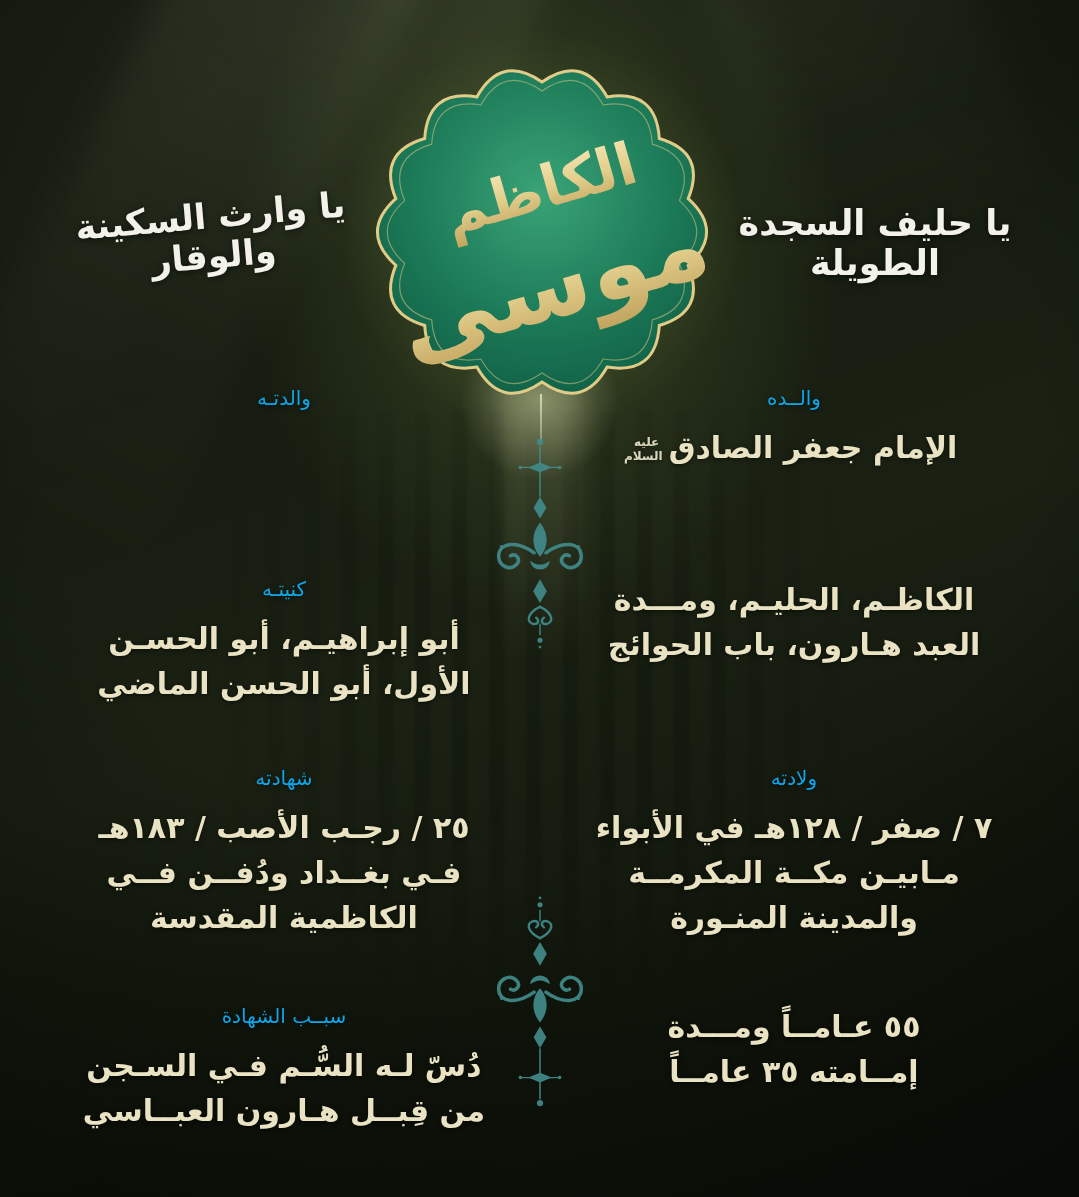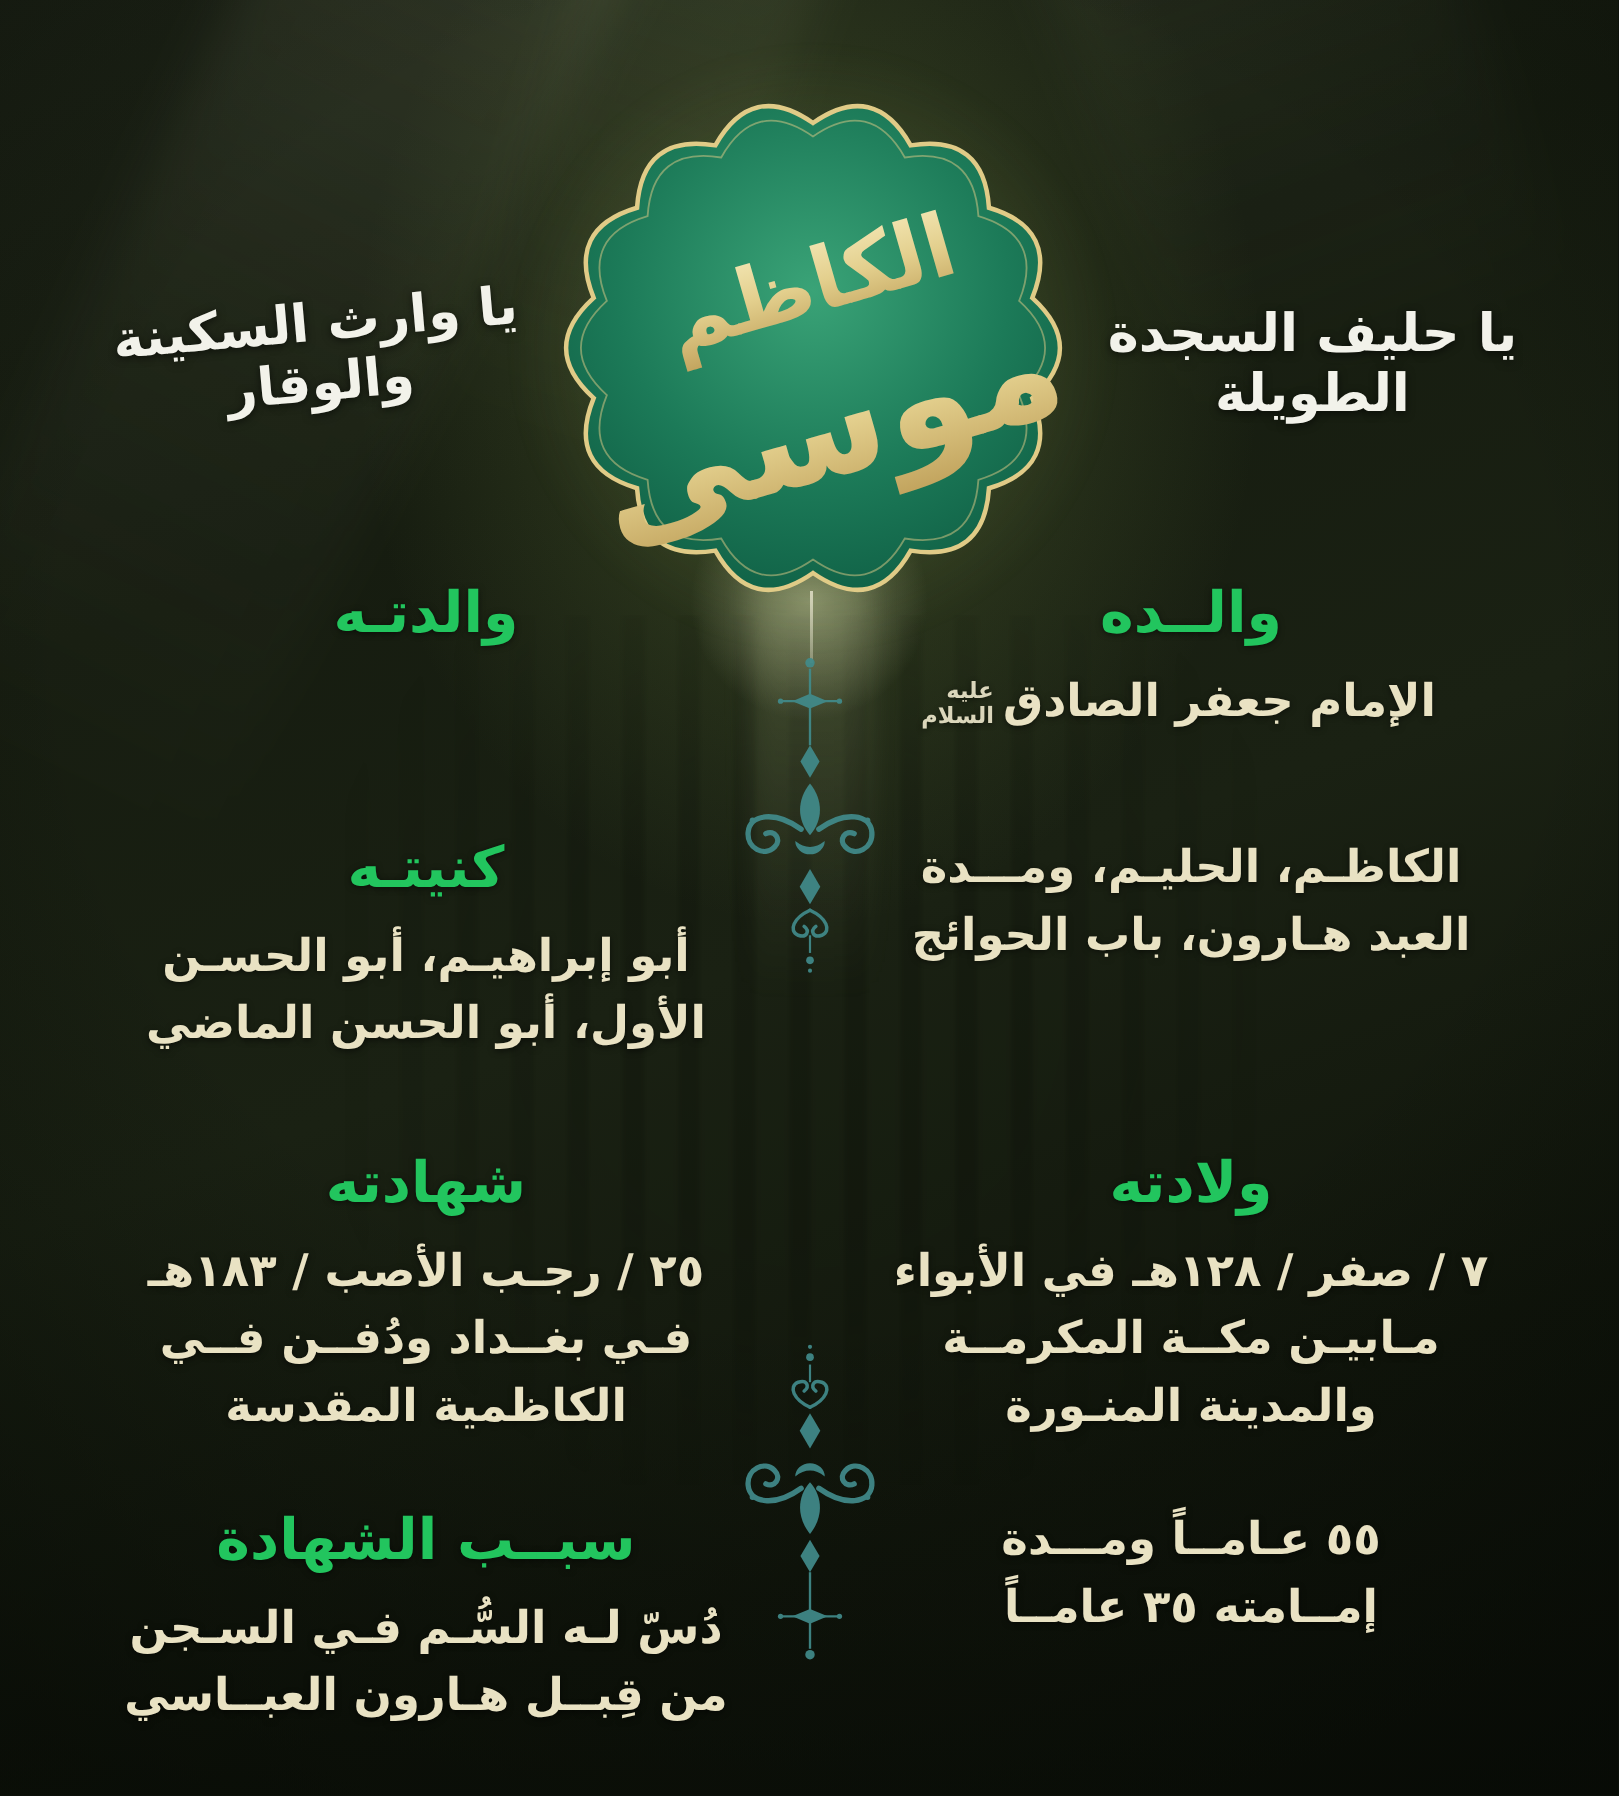--- a/index.html
+++ b/index.html
@@ -38,30 +38,30 @@
   .med-t-big{font-size:98px;font-weight:bold;}
   .connector{position:absolute;left:540px;top:394px;width:2px;height:48px;
     background:linear-gradient(to bottom,rgba(240,236,215,0.75),rgba(220,220,195,0.35));}
   
   .invocation{position:absolute;color:#f2f2ea;font-weight:bold;font-size:35px;
     text-align:center;text-shadow:0 1px 6px rgba(0,0,0,0.6);letter-spacing:0;}
   .inv-right{left:700px;top:203px;width:350px;}
   .inv-left{left:42px;top:196px;width:340px;transform:rotate(-5deg);}
   
   .sec{position:absolute;width:432px;text-align:center;}
-  .sec-header{color:#22c55e;font-size:38px;font-weight:bold;margin-bottom:15px;
+  .sec-header{color:#0ea5e9;font-size:20px;font-weight:normal;margin-bottom:15px;
     text-shadow:0 1px 4px rgba(0,0,0,0.55);}
   .sec-body{color:#e9e2c3;font-size:30px;font-weight:bold;line-height:1.5;
     text-shadow:0 1px 4px rgba(0,0,0,0.55);white-space:nowrap;}
-  .honorific{display:inline-block;width:32px;font-size:15px;line-height:1.1;font-weight:bold;
+  .honorific{display:inline-block;width:32px;font-size:12px;line-height:1.1;font-weight:bold;
     color:#efe9cd;opacity:.9;vertical-align:middle;margin-inline-start:6px;white-space:normal;}
   #sec-father,#sec-titles,#sec-birth,#sec-age{left:578px;}
   #sec-mother,#sec-kunya,#sec-martyrdom,#sec-cause{left:68px;}
   #sec-father,#sec-mother{top:386px;}
-  #sec-titles,#sec-kunya{top:556px;}
+  #sec-titles,#sec-kunya{top:577px;}
   #sec-birth,#sec-martyrdom{top:766px;}
   #sec-age,#sec-cause{top:1004px;}
   
   .divider{position:absolute;left:478px;width:124px;height:216px;opacity:.92;}
   .div1{top:436px;}
   .div2{top:893px;transform:scaleY(-1);}
   svg text{font-family:"DejaVu Sans",sans-serif;}
 </style>
 </head>
 <body>

